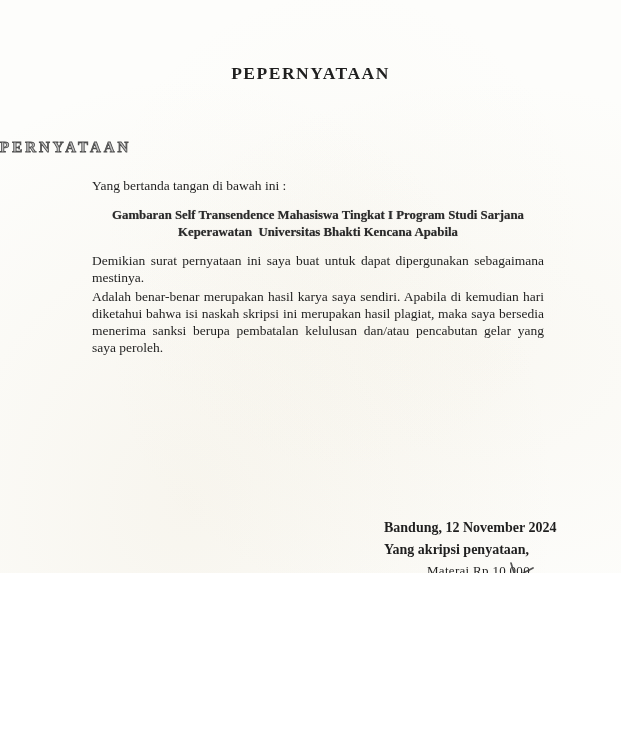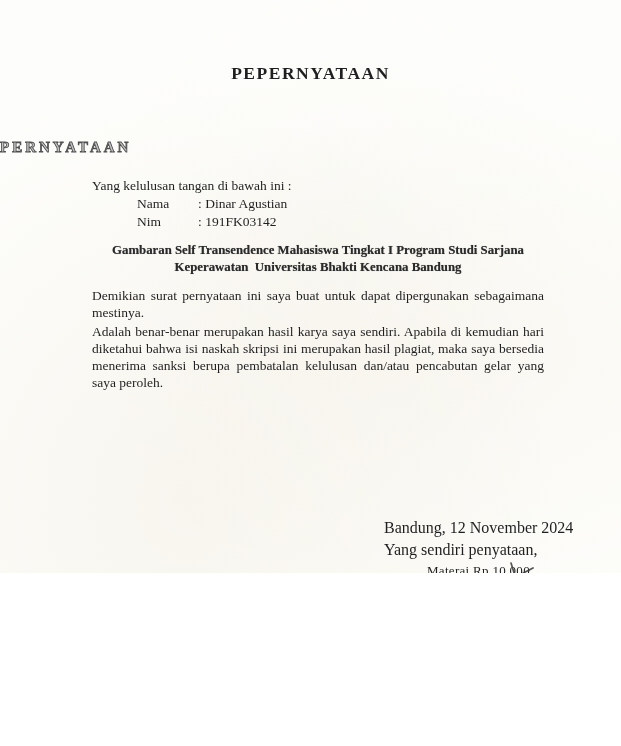--- a/index.html
+++ b/index.html
@@ -44,21 +44,22 @@
   .para-1{margin-top:14px !important;}
   .thesis-title{
     text-align:center;font-weight:bold;line-height:16.5px;
     font-size:12.8px;margin:12px -8px;
     color:#2a2a2a;text-shadow:0 0 .7px rgba(40,40,40,.55);
   }
   .thesis-title div{white-space:pre;}
   .para-2{margin-top:2px !important;}
   .sig-block{
     position:absolute;left:384px;top:517px;line-height:22px;
-    font-size:16px;
+    font-size:14px;
+    font-weight:bold;
   }
   .materai-caption{
     position:absolute;left:427px;top:563px;
     font-size:13px;z-index:2;letter-spacing:.3px;
   }
   .stamp{
     position:absolute;left:418px;top:577px;width:110px;height:59px;
     background:
       radial-gradient(ellipse at 55% 45%, rgba(205,150,120,.35), transparent 65%),
       linear-gradient(135deg,#e0cdaf 0%, var(--stamp-background,#d9c19e) 45%, #cdb38d 100%);
@@ -124,43 +125,37 @@
 </head>
 <body>
 
 <div class="page">
 
   <h1 class="header-title">PEPERNYATAAN</h1>
 
   <h2 class="section-title">PERNYATAAN</h2>
 
   <div class="content">
-    <p class="intro-line">Yang kelulusan tangan di bawah ini :</p>
+    <p class="intro-line">Yang bertanda tangan di bawah ini :</p>
 
-    <div class="id-rows">
-      <span>Nama</span>
-      <span>: Dinar Agustian</span>
-      <span>Nim</span>
-      <span>: 191FK03142</span>
-    </div>
 
 
     <div class="thesis-title">
       <div>Gambaran Self Transendence Mahasiswa Tingkat I Program Studi Sarjana</div>
-      <div>Keperawatan  Universitas Bhakti Kencana Bandung</div>
+      <div>Keperawatan  Universitas Bhakti Kencana Apabila</div>
     </div>
 
     <p class="para">Demikian surat pernyataan ini saya buat untuk dapat dipergunakan sebagaimana mestinya.</p>
 
     <p class="para para-2">Adalah benar-benar merupakan hasil karya saya sendiri. Apabila di kemudian hari diketahui bahwa isi naskah skripsi ini merupakan hasil plagiat, maka saya bersedia menerima sanksi berupa pembatalan kelulusan dan/atau pencabutan gelar yang saya peroleh.</p>
   </div>
 
   <div class="sig-block">
     <div>Bandung, 12 November 2024</div>
-    <div>Yang sendiri penyataan,</div>
+    <div>Yang akripsi penyataan,</div>
   </div>
 
   <div class="materai-caption">Materai Rp 10.000</div>
 
   <div class="stamp">
     <div class="stamp-rings"></div>
     <div class="stamp-side">MATERAI TEMPEL</div>
     <div class="stamp-denom">10000</div>
     <div class="stamp-emblem"></div>
     <div class="stamp-label">

